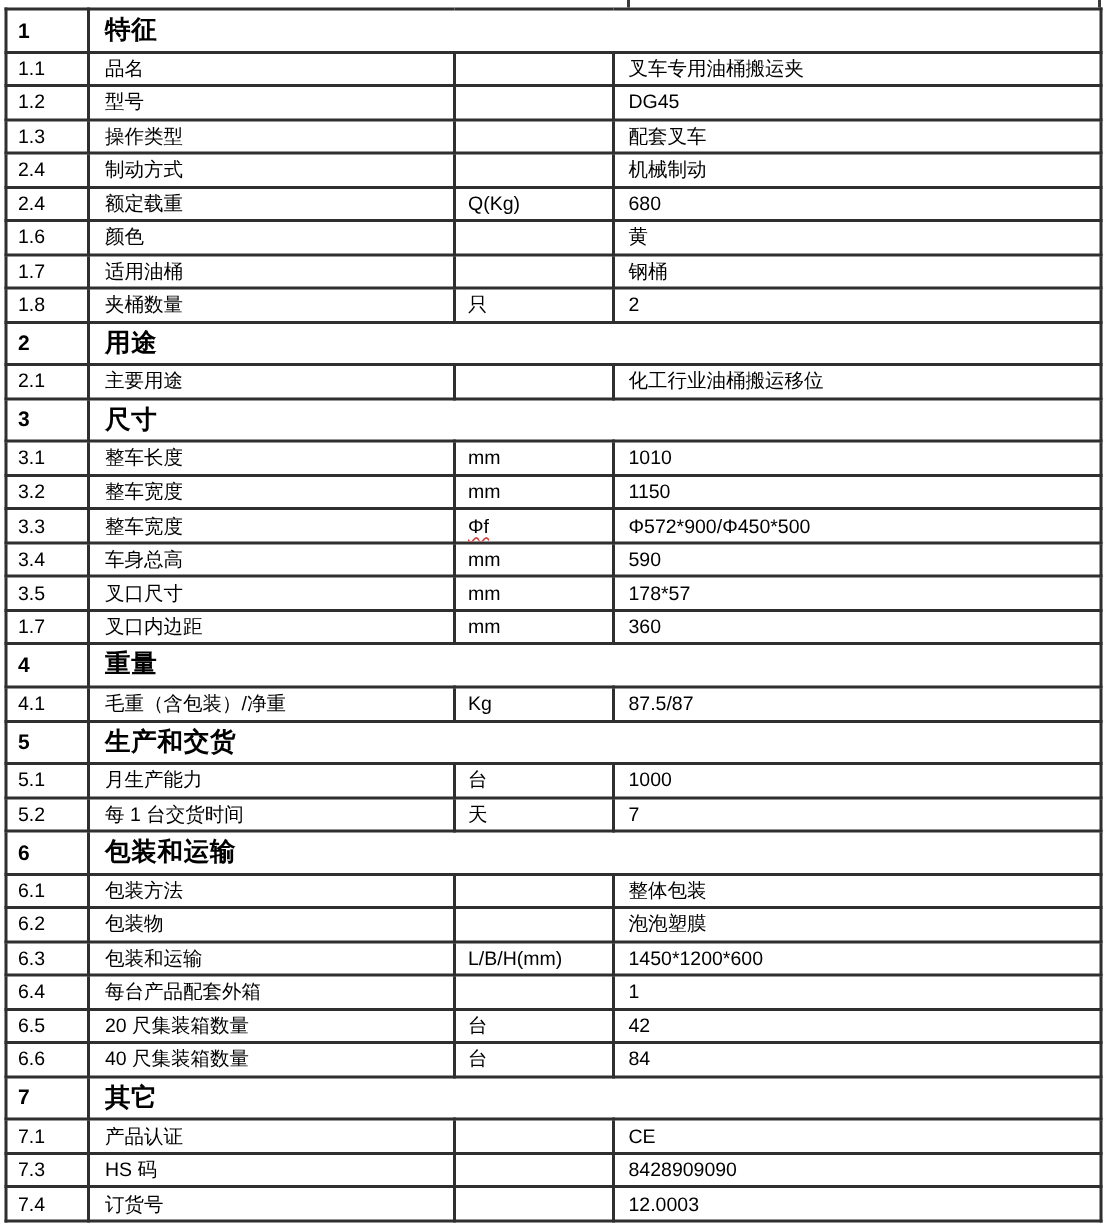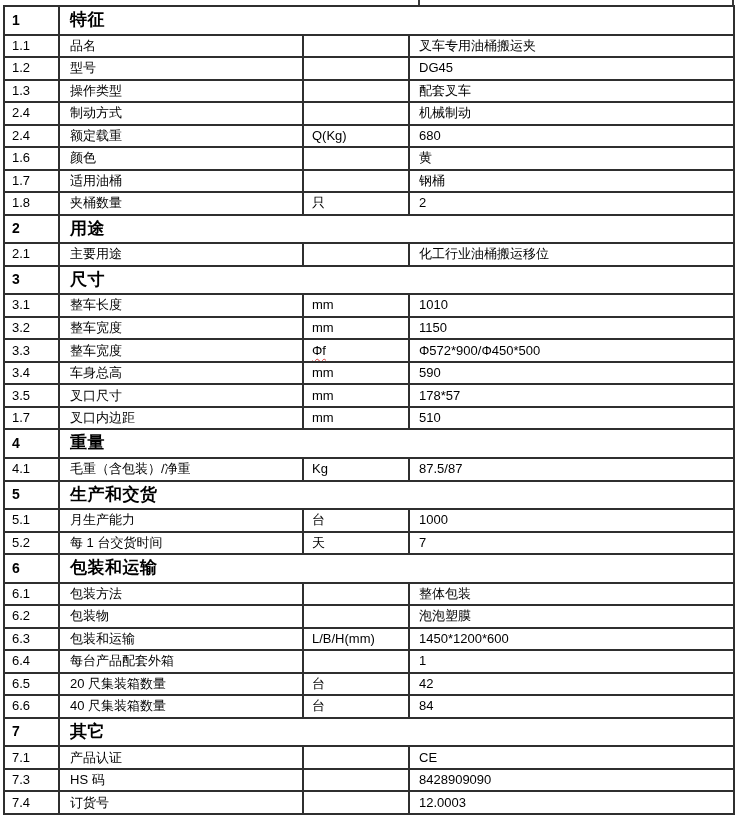--- a/index.html
+++ b/index.html
@@ -180,21 +180,21 @@
       <tr>
         <td class="c-num">3.5</td>
         <td class="c-label">叉口尺寸</td>
         <td class="c-unit">mm</td>
         <td class="c-value">178*57</td>
       </tr>
       <tr>
         <td class="c-num">1.7</td>
         <td class="c-label">叉口内边距</td>
         <td class="c-unit">mm</td>
-        <td class="c-value">510</td>
+        <td class="c-value">360</td>
       </tr>
       <tr class="section-row">
         <td class="c-num">4</td>
         <td class="c-title" colspan="3">重量</td>
       </tr>
       <tr>
         <td class="c-num">4.1</td>
         <td class="c-label">毛重（含包装）/净重</td>
         <td class="c-unit">Kg</td>
         <td class="c-value">87.5/87</td>

